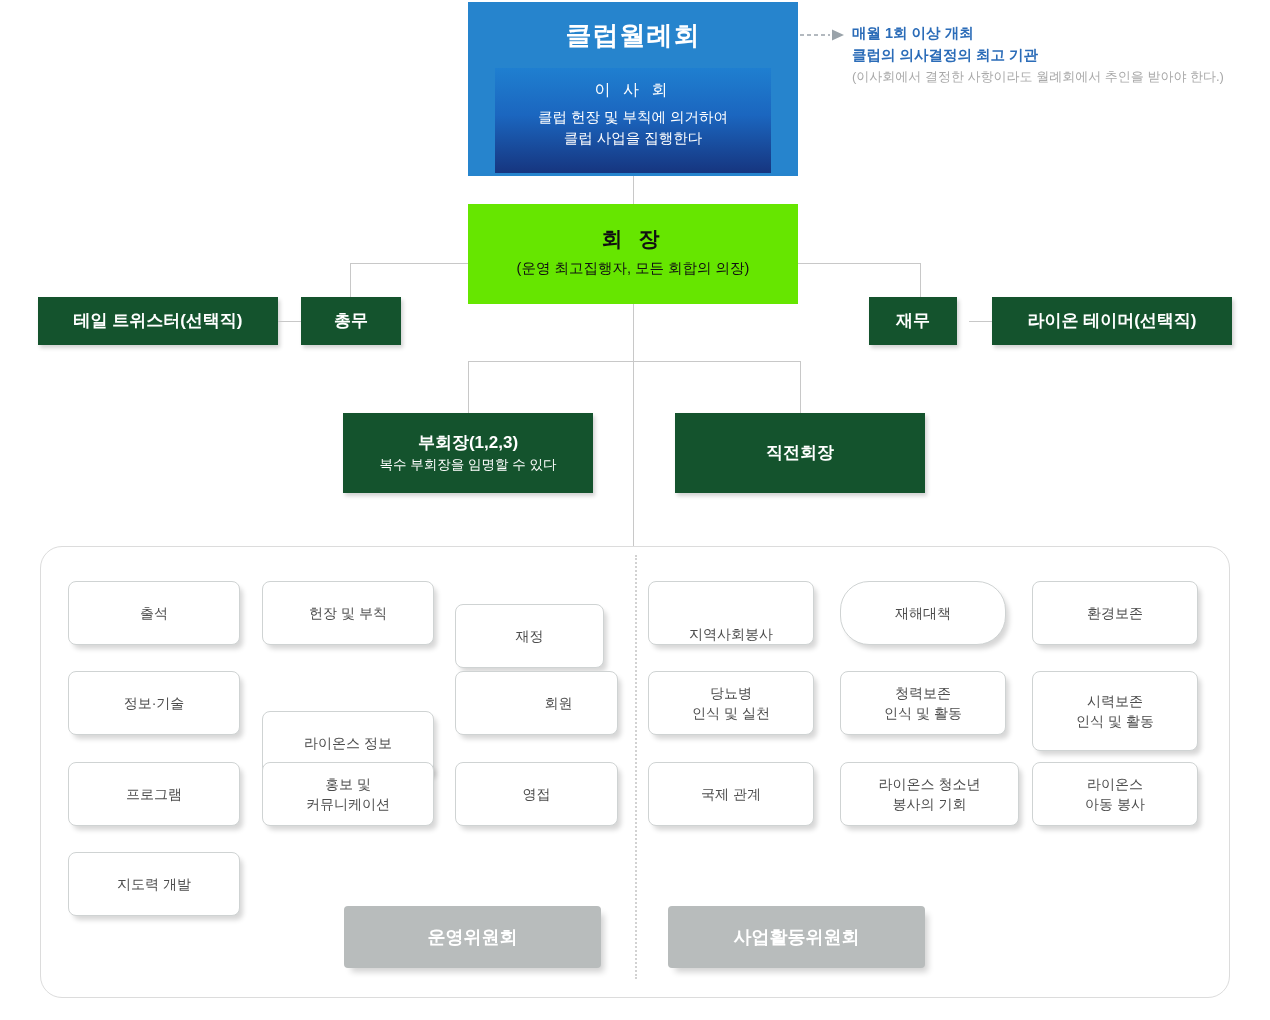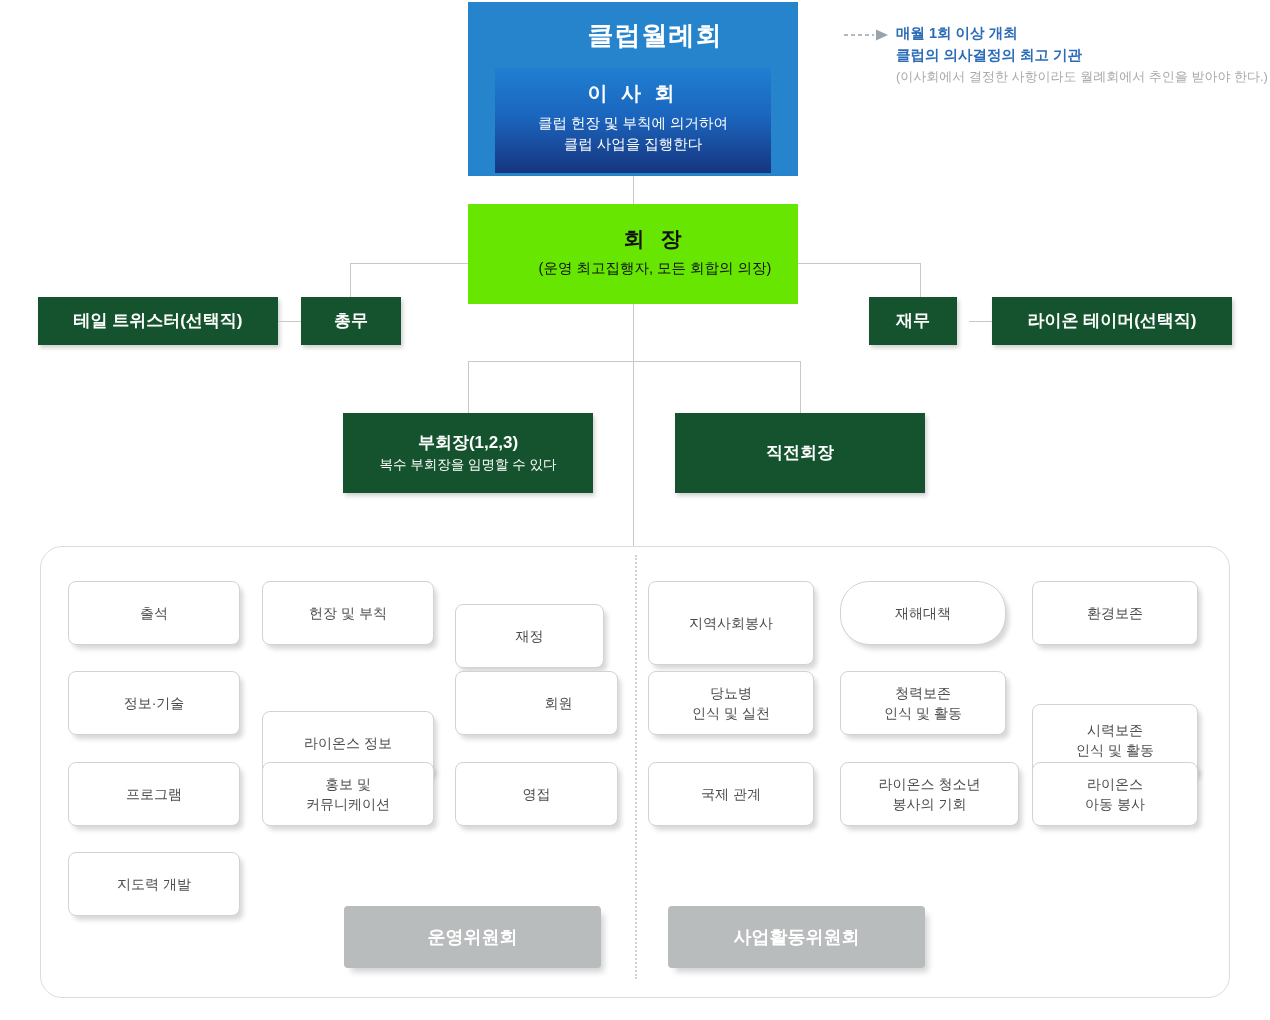--- a/index.html
+++ b/index.html
@@ -11,21 +11,21 @@
     font-family: "Liberation Sans", "DejaVu Sans", sans-serif;
     color: #444;
   }
   #canvas {
     position: relative;
     width: 1270px;
     height: 1020px;
     background: #ffffff;
     overflow: hidden;
   }
-  .abs { position: absolute; padding-left: 44px; }
+  .abs { position: absolute; }
 
   
   .ln-v { position: absolute; width: 1px; background: #c8c8c8; }
   .ln-h { position: absolute; height: 1px; background: #c8c8c8; }
 
   
   #monthly-box {
     left: 468px; top: 2px; width: 330px; height: 174px;
     background: #2684cd;
     box-sizing: border-box;
@@ -40,22 +40,22 @@
   }
   #board-box {
     position: absolute;
     left: 27px; top: 66px; width: 276px; height: 105px;
     background: linear-gradient(to bottom, #1f7fd0 0%, #1b66bf 45%, #16357f 100%);
     text-align: center;
     box-sizing: border-box;
   }
   #board-title {
     color: #ffffff;
-    font-size: 20px;
-    font-weight: bold;
+    font-size: 16px;
+    font-weight: normal;
     letter-spacing: 4px;
     padding-top: 12px;
   }
   #board-desc {
     color: #ffffff;
     font-size: 14.5px;
     line-height: 1.45;
     padding-top: 6px;
   }
 
@@ -274,37 +274,37 @@
     <span class="card-label">홍보 및<br>커뮤니케이션</span>
     </div>
   <div class="card" style="left:455px; top:762px; width:163px; height:64px;">
     <span class="card-label">영접</span>
     </div>
 
   <div class="card" style="left:68px;  top:852px; width:172px; height:64px;">
     <span class="card-label">지도력 개발</span>
     </div>
 
-  <div class="card" style="left:648px;  top:581px; width:166px; height:84px;">
+  <div class="card" style="left:648px;  top:581px; width:166px; height:64px;align-items:flex-end;">
     <span class="card-label">지역사회봉사</span>
     </div>
   <div class="card" style="left:840px;  top:581px; width:166px; height:64px;border-radius:29px;">
     <span class="card-label">재해대책</span>
     </div>
   <div class="card" style="left:1032px; top:581px; width:166px; height:64px;">
     <span class="card-label">환경보존</span>
     </div>
 
   <div class="card" style="left:648px;  top:671px; width:166px; height:64px;">
     <span class="card-label">당뇨병<br>인식 및 실천</span>
     </div>
   <div class="card" style="left:840px;  top:671px; width:166px; height:64px;">
     <span class="card-label">청력보존<br>인식 및 활동</span>
     </div>
-  <div class="card" style="left:1032px; top:704px; width:166px; height:72px;">
+  <div class="card" style="left:1032px; top:671px; width:166px; height:80px;">
     <span class="card-label">시력보존<br>인식 및 활동</span>
     </div>
 
   <div class="card" style="left:648px;  top:762px; width:166px; height:64px;">
     <span class="card-label">국제 관계</span>
     </div>
   <div class="card" style="left:840px;  top:762px; width:179px; height:64px;">
     <span class="card-label">라이온스 청소년<br>봉사의 기회</span>
     </div>
   <div class="card" style="left:1032px; top:762px; width:166px; height:64px;">

